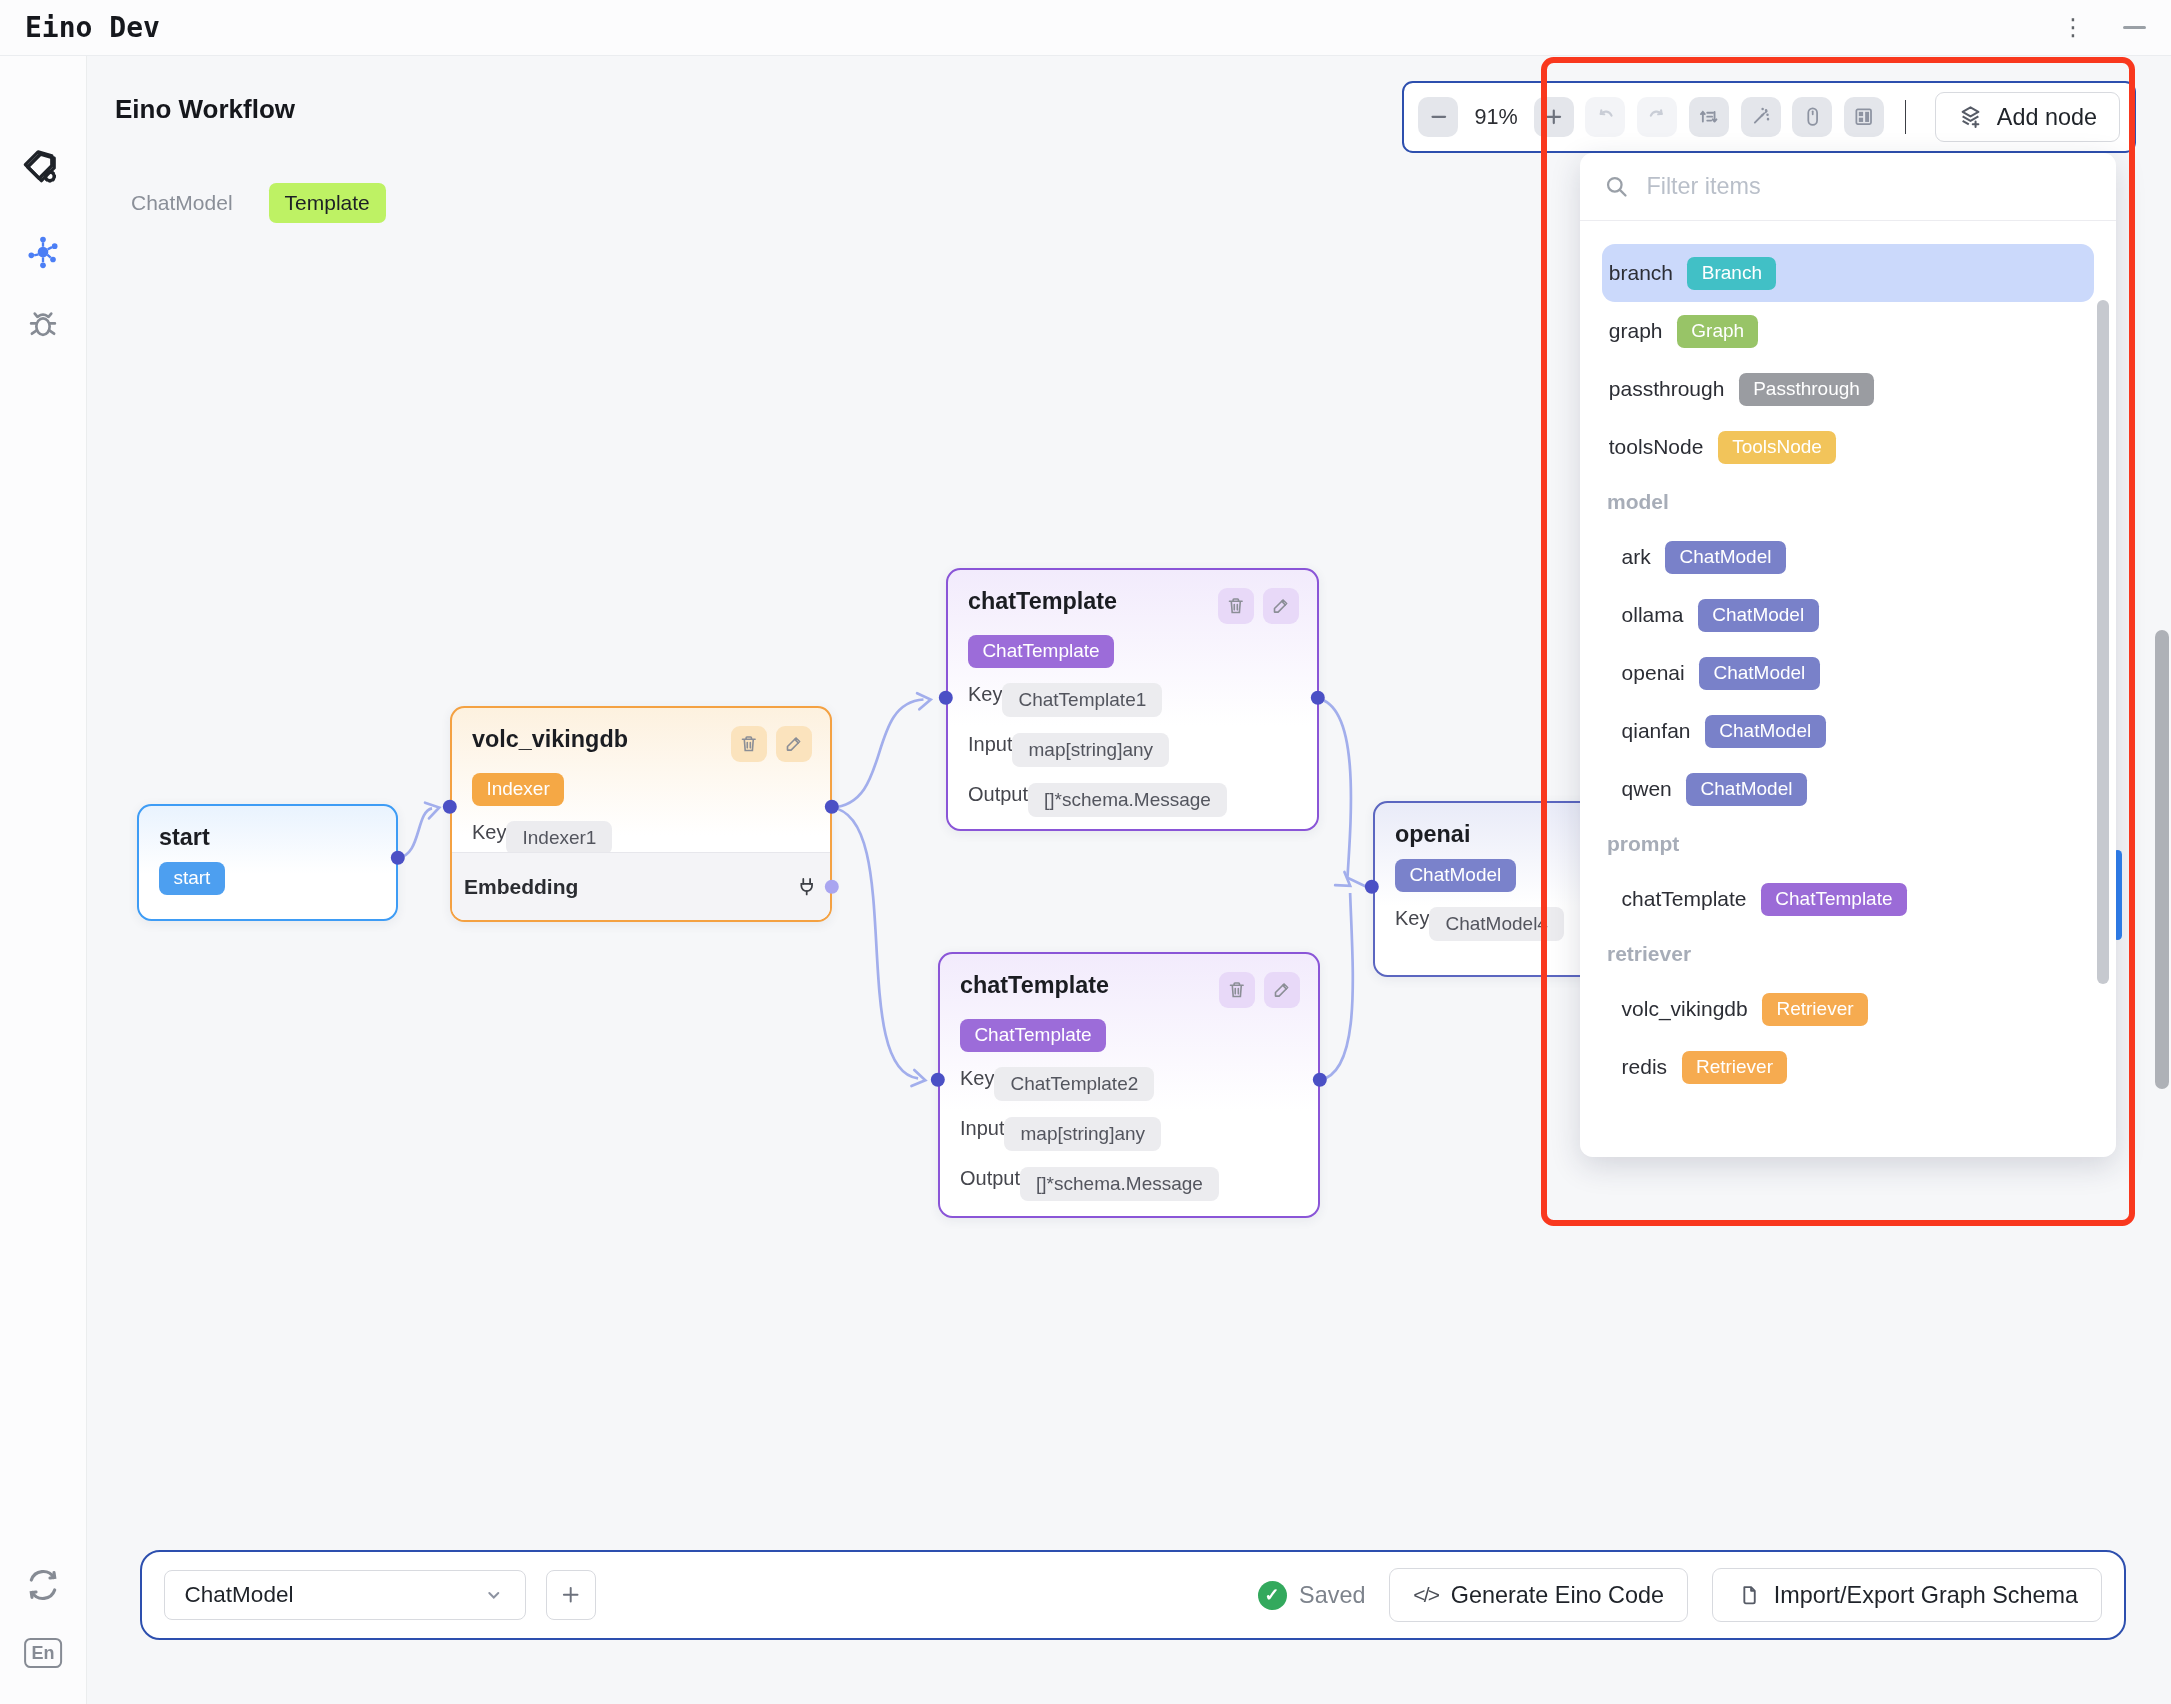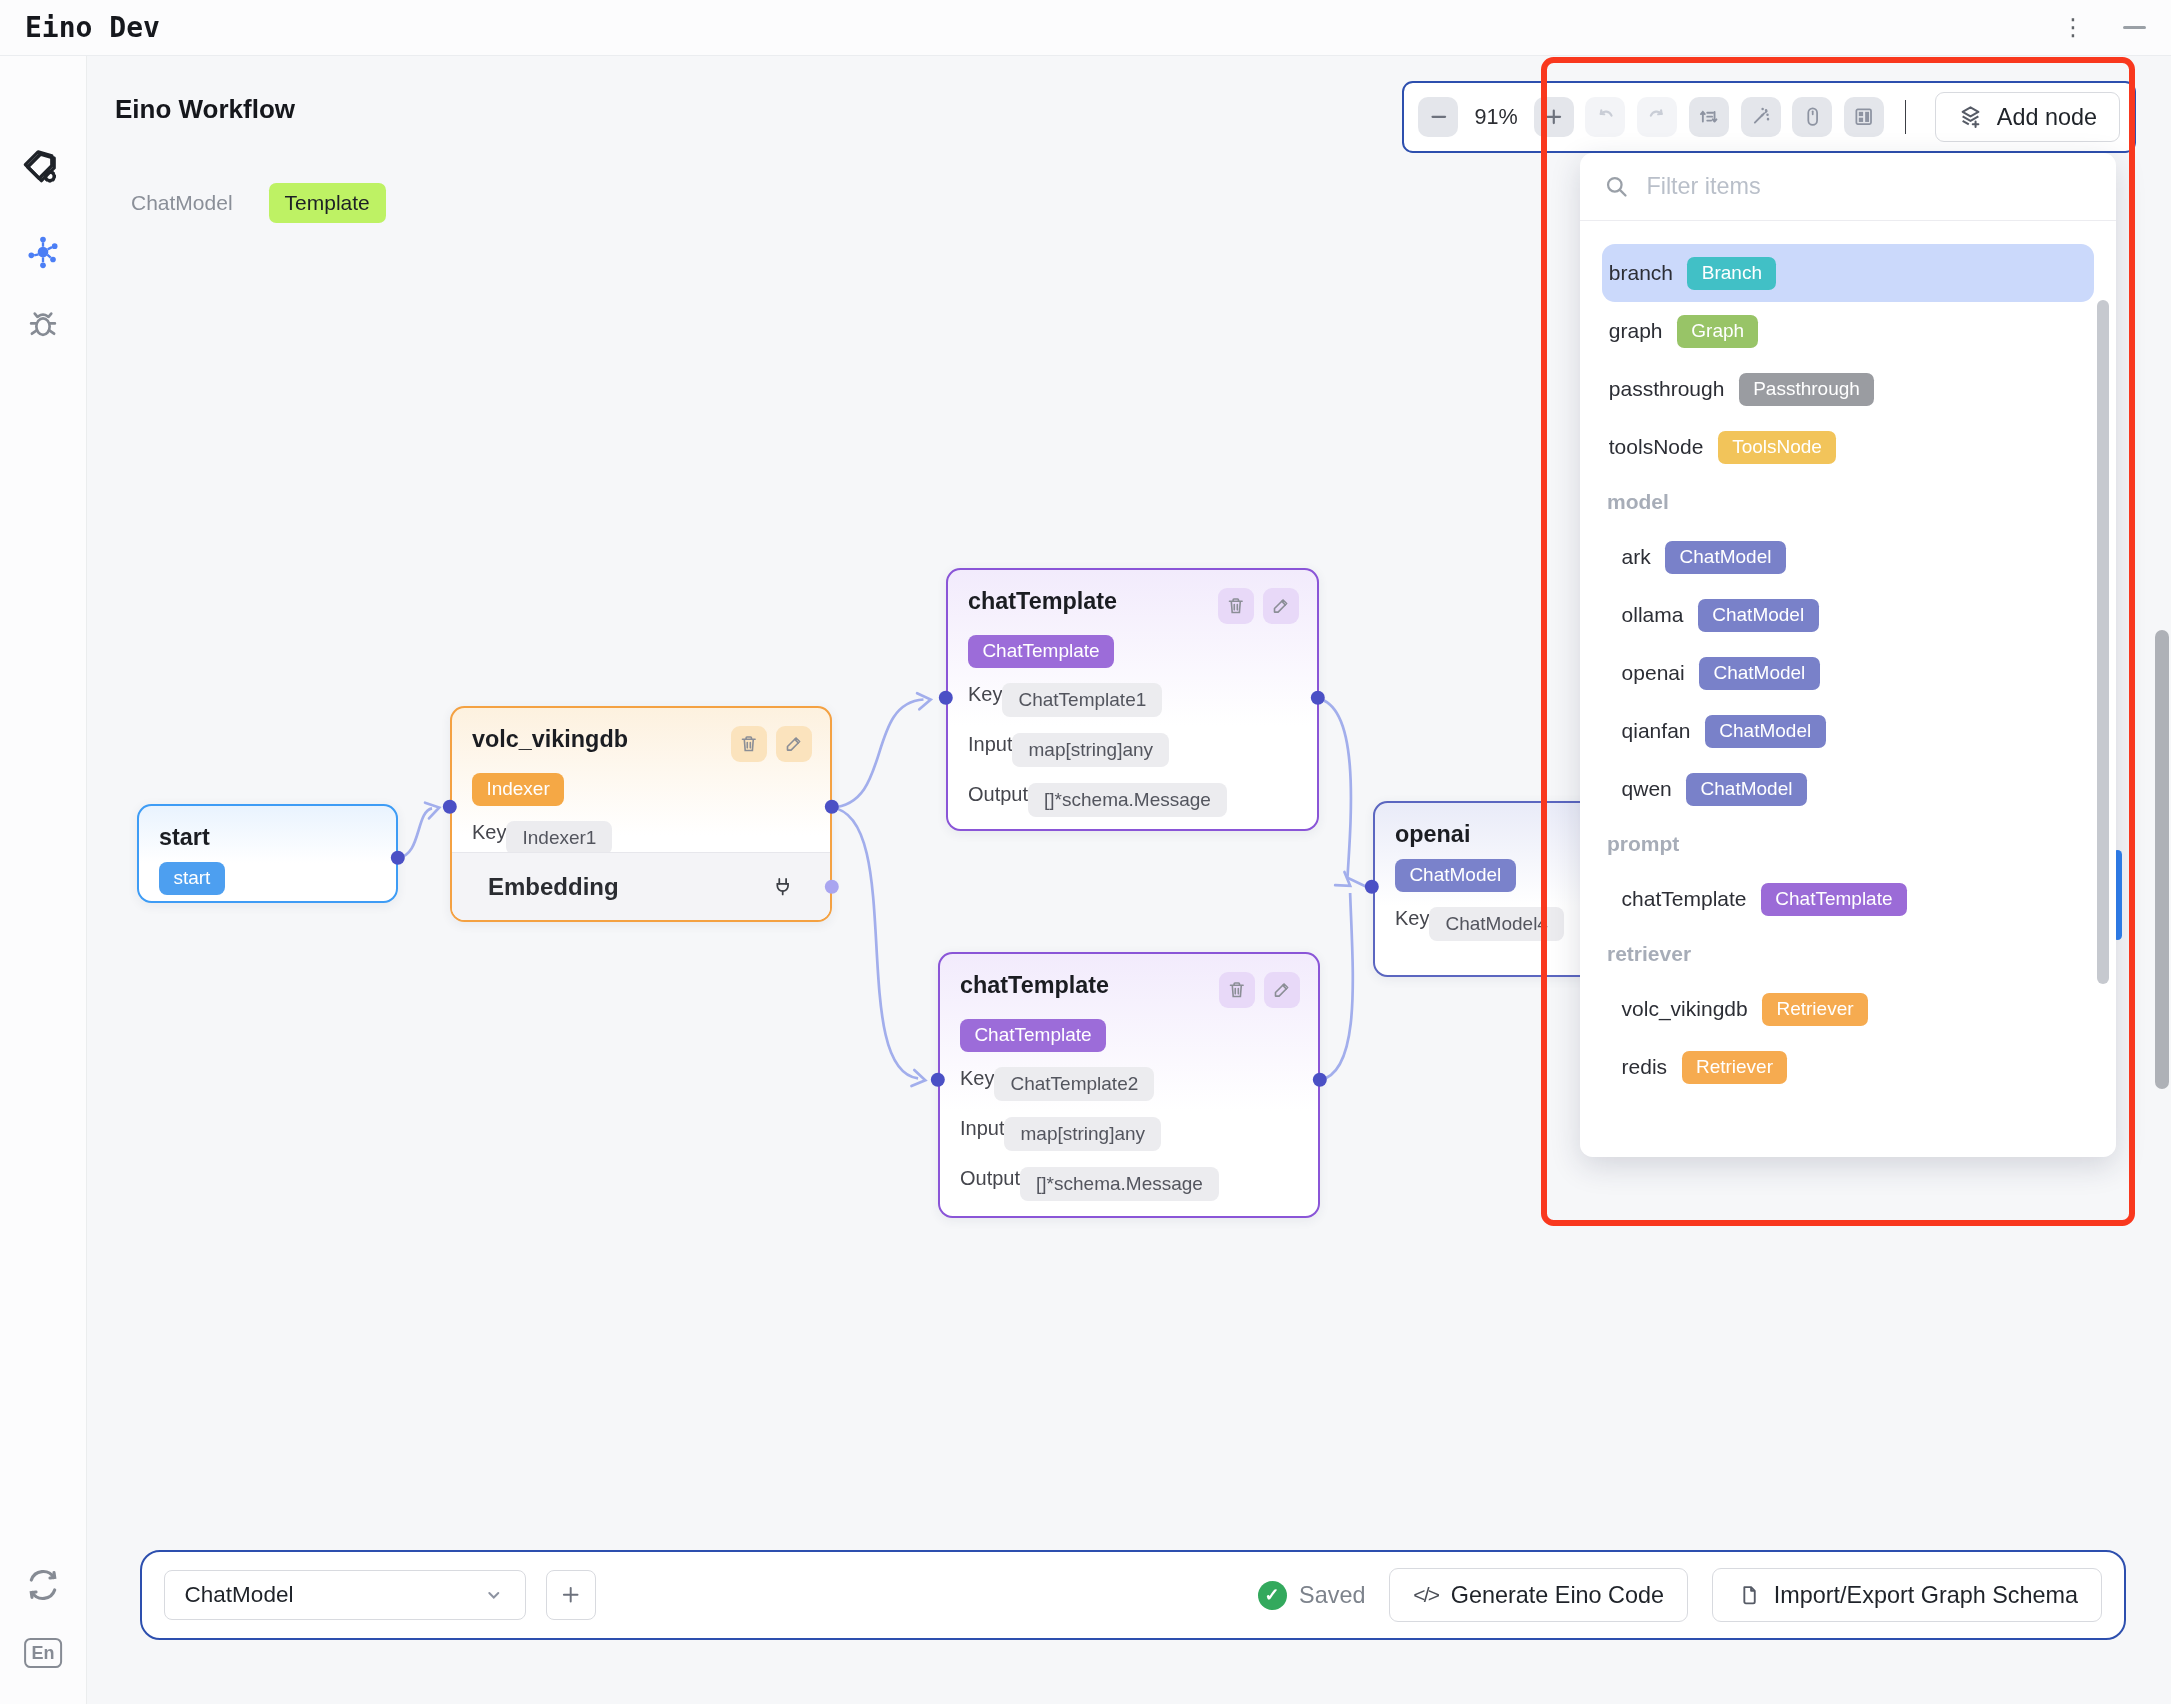--- a/index.html
+++ b/index.html
@@ -59,21 +59,21 @@
   }
   .node-head { display:flex; justify-content:space-between; align-items:flex-start; padding:18px 18px 0 20px; }
   .node-title { font-size:23.4px; font-weight:700; color:#1b1d22; }
   .node-actions { display:flex; gap:9px; }
   .action-btn { width:36px; height:36px; border-radius:9px; display:flex; align-items:center; justify-content:center; }
   .node-badge { display:inline-block; margin:10.8px 0 0 20px; padding:5.4px 14.4px; border-radius:8px; color:#fff; font-size:19px; }
   .node-row { display:flex; align-items:flex-start; gap:0; margin:15.3px 20px 0 20px; font-size:20px; color:#45464d; }
   .chip { background:#ececef; border-radius:8px; padding:6.3px 16px; font-size:19px; color:#53555e; white-space:nowrap; }
   .node-footer {
     position:absolute; left:0; right:0; bottom:0; height:68px; background:#f4f4f7; border-top:0.9px solid #e7e7ec;
-    display:flex; align-items:center; justify-content:space-between; padding:0 36px; font-size:24px; font-weight:700; color:#2a2c31;
+    display:flex; align-items:center; justify-content:space-between; padding:0 12px; font-size:21px; font-weight:700; color:#2a2c31;
   }
   .port { position:absolute; width:14.4px; height:14.4px; border-radius:50%; transform:translate(-50%,-50%); z-index:3; }
 
   #edges-svg { position:absolute; left:0; top:0; z-index:1; pointer-events:none; }
 
   
   .panel {
     position:absolute; left:1580px; top:153px; width:536px; height:1004px; z-index:8;
     background:#fff; border-radius:12.6px; box-shadow:0 9px 31px rgba(30,40,70,.16);
     display:flex; flex-direction:column; overflow:hidden;
@@ -136,21 +136,21 @@
       <path d="M-14,-9 L0,0 L-14,9" fill="none" stroke="#a2aeec" stroke-width="3" stroke-linecap="round"></path>
     </g>
     <path d="M1464,776 C1510,784 1502,900 1497,975 L1518,985" fill="none" stroke="#a2aeec" stroke-width="3"></path>
     <g transform="translate(1500,984) rotate(35)">
       <path d="M-14,-9 L0,0 L-14,9" fill="none" stroke="#a2aeec" stroke-width="3" stroke-linecap="round"></path>
     </g>
     <path d="M1466,1200 C1513,1192 1503,1078 1500,992" fill="none" stroke="#a2aeec" stroke-width="3"></path>
   </svg>
 
 <div id="nodes-layer">
-    <div class="node" style="left: 137px; top: 804px; width: 261px; height: 99px; border: 2.7px solid rgb(62, 156, 245); background-image: linear-gradient(rgb(233, 243, 254), rgb(255, 255, 255) 60%);"><div class="node-head">
+    <div class="node" style="left: 137px; top: 804px; width: 261px; height: 117px; border: 2.7px solid rgb(62, 156, 245); background-image: linear-gradient(rgb(233, 243, 254), rgb(255, 255, 255) 60%);"><div class="node-head">
         <div class="node-title">start</div>
       </div><div class="node-badge" style="background: rgb(77, 159, 240);">start</div></div>
     <div class="node" style="left: 450px; top: 706px; width: 382px; height: 216px; border: 2.7px solid rgb(244, 161, 66); background-image: linear-gradient(rgb(253, 241, 223), rgb(255, 255, 255) 60%);"><div class="node-head">
         <div class="node-title">volc_vikingdb</div>
         <div class="node-actions">
           <div class="action-btn" style="background: rgb(251, 227, 189);">
             <span>
               <svg width="21.6" height="21.6" viewBox="0 0 24 24" fill="none" stroke="#8b8e96" stroke-width="1.8" stroke-linecap="round">
                 <path d="M5 7h14 M9 7V5.5 a1 1 0 0 1 1-1h4 a1 1 0 0 1 1 1V7 M7 7l1 12.5h8L17 7 M10.3 10.5v6 M13.7 10.5v6"></path>
               </svg>

